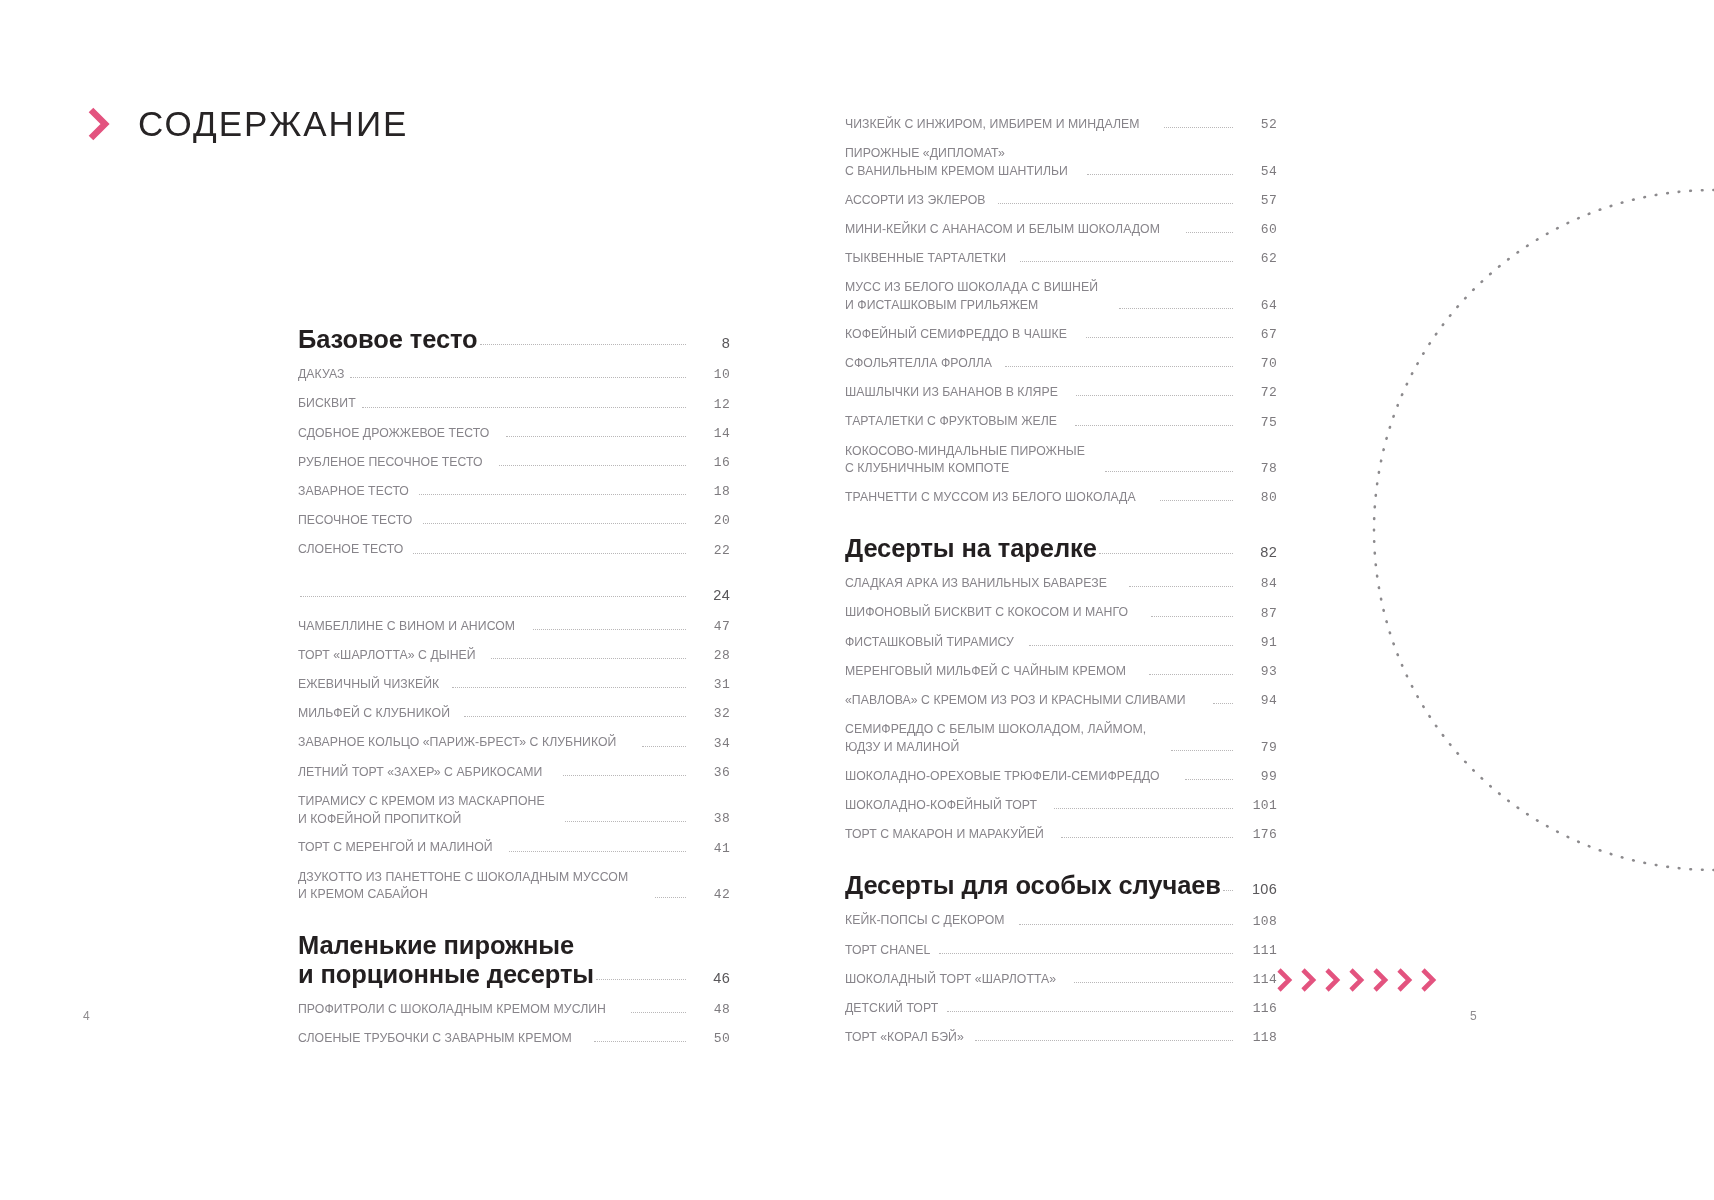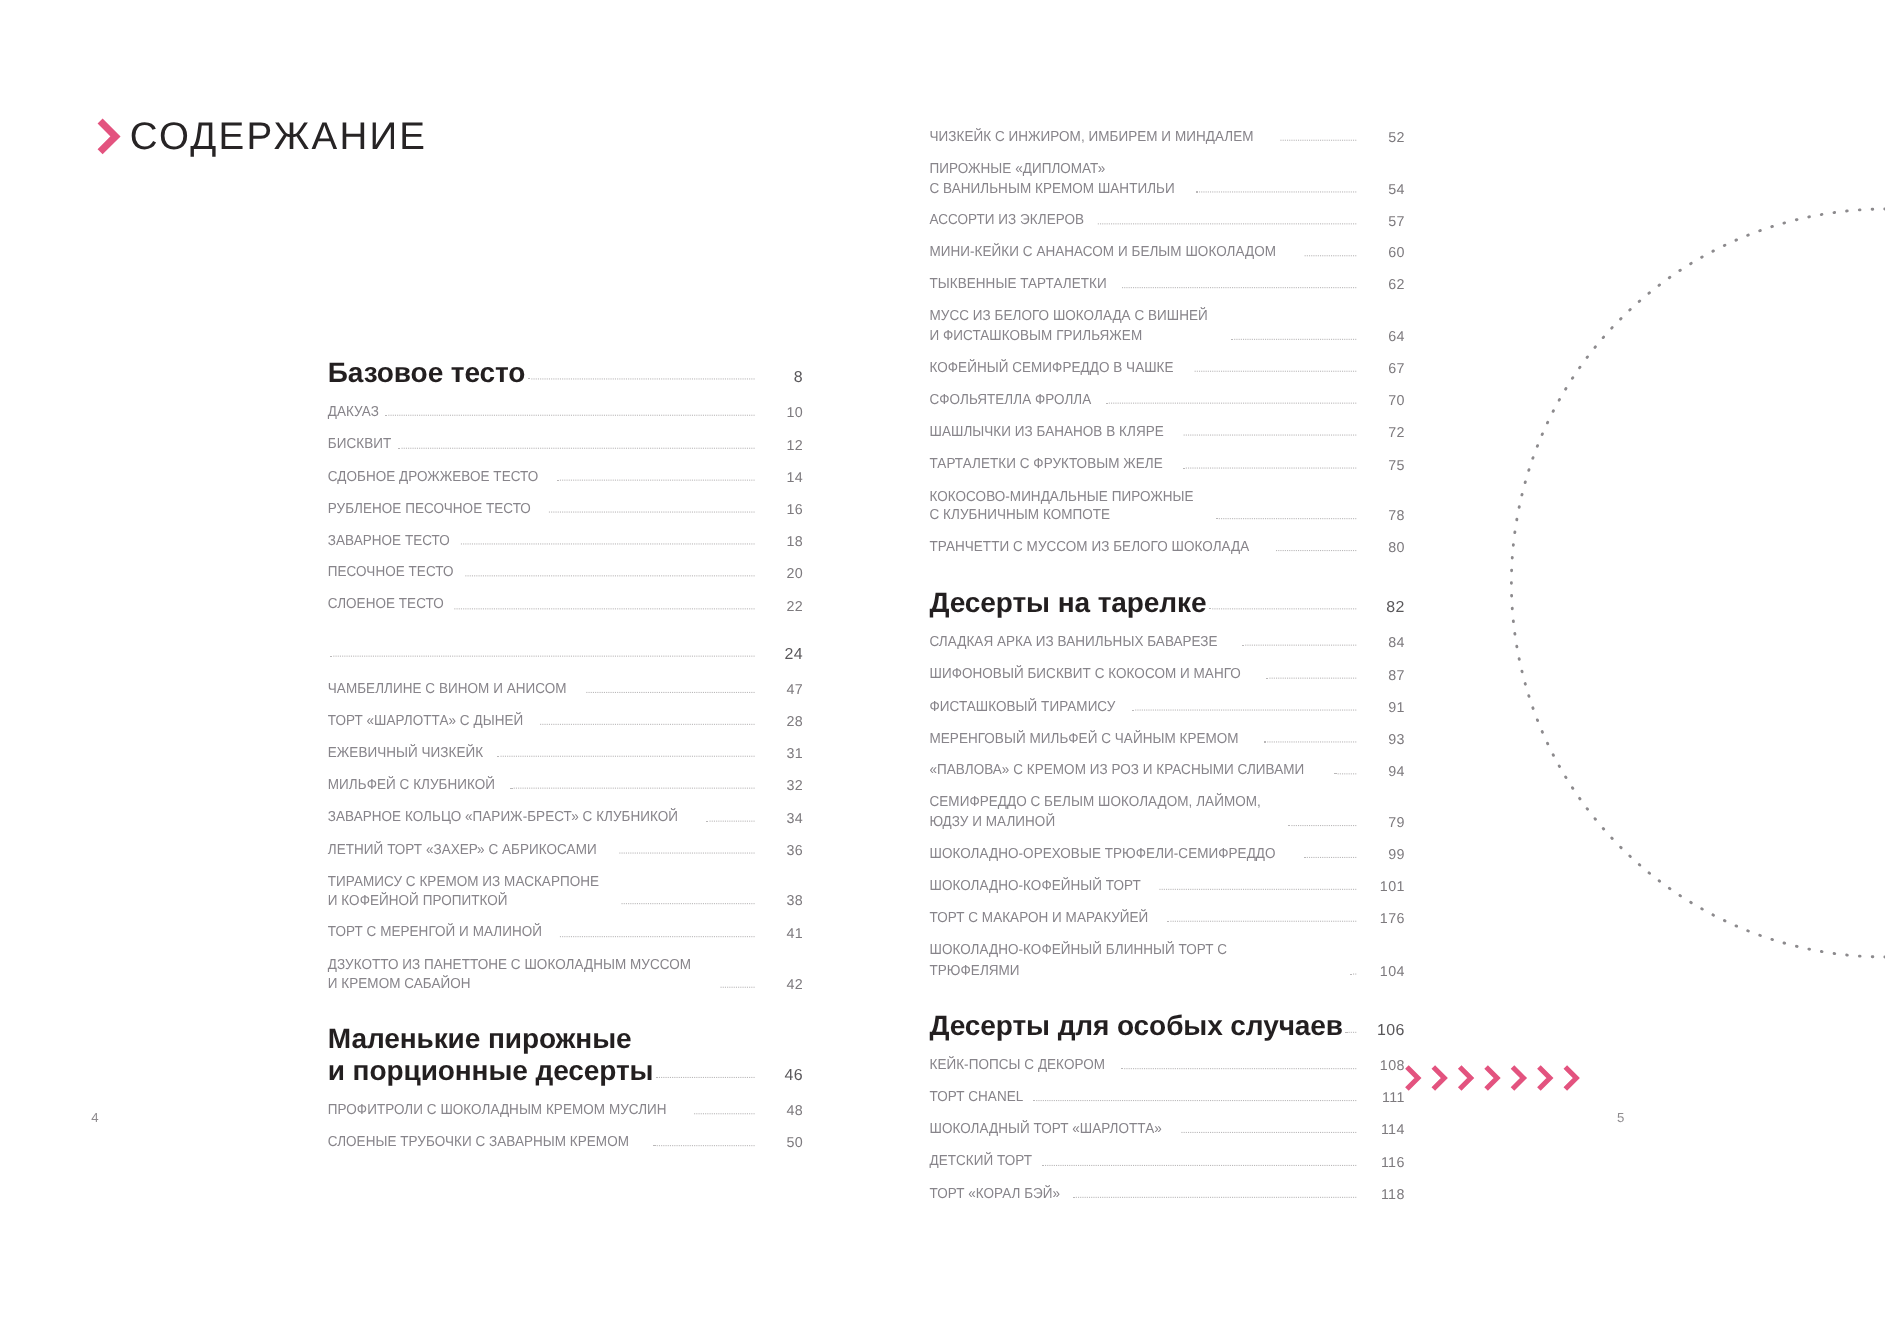--- a/index.html
+++ b/index.html
@@ -27,21 +27,21 @@
     pointer-events: none;
   }
 
   
   .title-row {
     position: absolute;
     left: 88px;
     top: 104px;
     display: flex;
     align-items: center;
-    gap: 8px;
+    gap: 28px;
   }
   .title-chev {
     display: block;
     width: 22px;
     height: 34px;
   }
   .title-text {
     font-size: 35px;
     letter-spacing: 2.0px;
     color: #272425;
@@ -114,21 +114,21 @@
     font-size: 13.2px;
     color: #87848a;
     letter-spacing: 0.05px;
     line-height: 1.38;
     text-transform: uppercase;
     font-stretch: condensed;
     transform: scaleX(0.93);
     transform-origin: left bottom;
   }
   .entry.item .dots { margin-bottom: 4px; }
-  .entry.item .pg   { font-size: 13px; color: #7d7a7e; }
+  .entry.item .pg   { font-size: 13px; color: #7d7a7e; font-family: Liberation Mono, monospace; }
   .entry.item.two .label { line-height: 1.34; }
 
   
   .chev-row {
     position: absolute;
     left: 1276px;
     top: 967px;
     display: flex;
     gap: 6px;
   }
@@ -380,25 +380,20 @@
       <div class="entry item">
         <span class="label">ШОКОЛАДНО-КОФЕЙНЫЙ ТОРТ</span>
         <span class="dots"></span>
         <span class="pg">101</span>
       </div>
       <div class="entry item">
         <span class="label">ТОРТ С МАКАРОН И МАРАКУЙЕЙ</span>
         <span class="dots"></span>
         <span class="pg">176</span>
       </div>
-      <div class="entry item">
-        <span class="label">ШОКОЛАДНО-КОФЕЙНЫЙ БЛИННЫЙ ТОРТ С ТРЮФЕЛЯМИ</span>
-        <span class="dots"></span>
-        <span class="pg">104</span>
-      </div>
       <div class="entry head">
         <span class="label">Десерты для особых случаев</span>
         <span class="dots"></span>
         <span class="pg">106</span>
       </div>
       <div class="entry item">
         <span class="label">КЕЙК-ПОПСЫ С ДЕКОРОМ</span>
         <span class="dots"></span>
         <span class="pg">108</span>
       </div>

